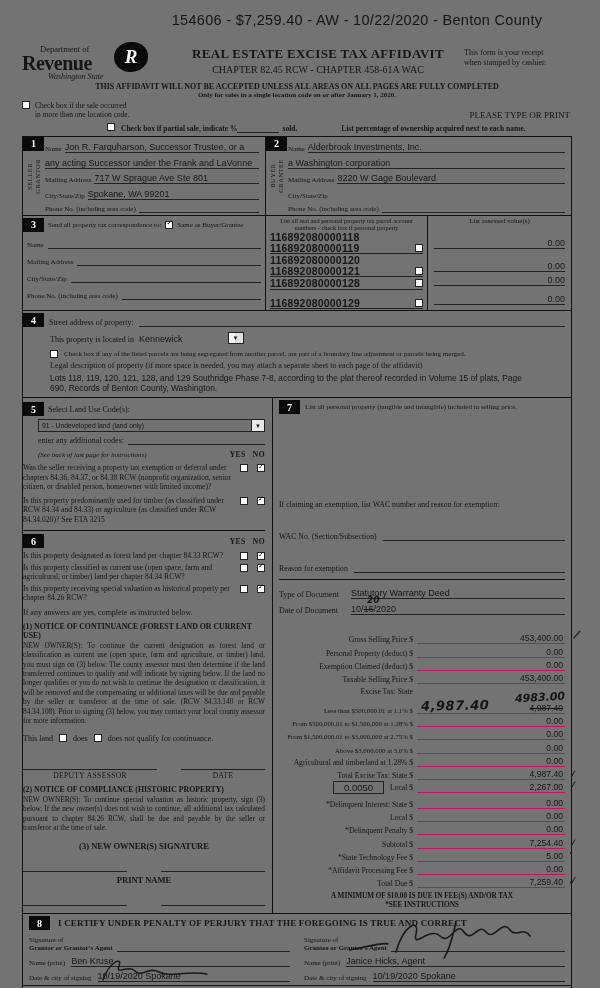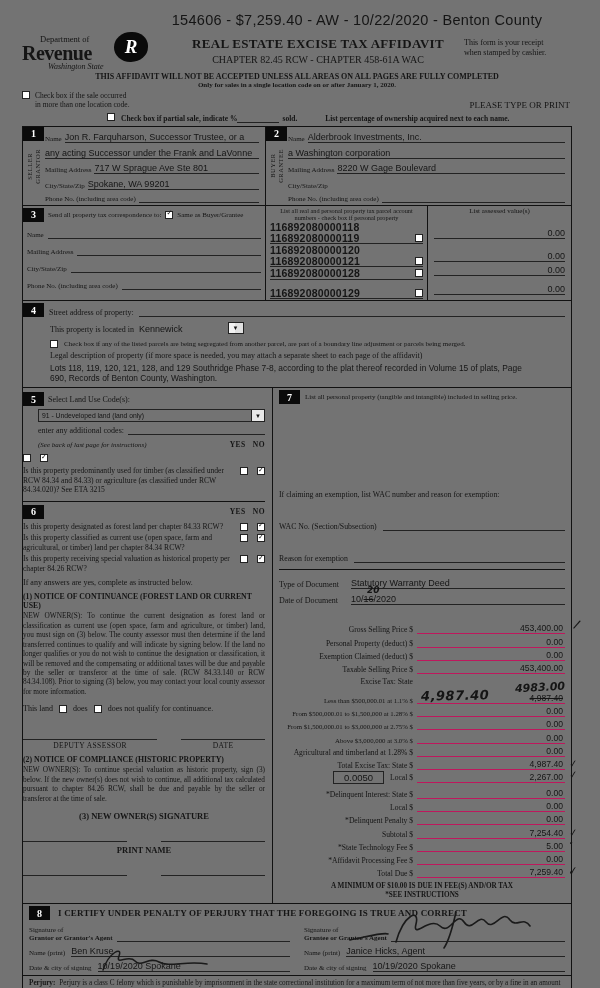--- a/index.html
+++ b/index.html
@@ -18,21 +18,21 @@
          justify-content:center;font-weight:bold;font-size:10px;flex:none}
   .vlabel{writing-mode:vertical-rl;transform:rotate(180deg);font-size:6.5px;letter-spacing:.5px;
           text-align:center;line-height:1.3}
   .hand{font-family:"DejaVu Sans",sans-serif;font-style:italic;font-weight:bold;display:inline-block}
   .hcheck{font-family:"DejaVu Sans",sans-serif;font-weight:bold;font-size:10px;display:inline-block;
           transform:rotate(-6deg);margin-left:2px}
   .small{font-size:7px}
   
   .receipt-line{text-align:center;padding-left:120px;font-family:"Liberation Sans",sans-serif;
                 font-size:14.5px;letter-spacing:.3px}
-  .hdr{display:flex;margin-top:2px}
+  .hdr{display:flex;margin-top:12px}
   .logo{width:150px;flex:none;position:relative;padding-top:4px}
   .logo .l1{font-size:8.5px;margin-left:18px}
   .logo .l2{font-size:20px;font-weight:bold;letter-spacing:-.5px;line-height:.9}
   .logo .l3{font-size:8px;font-style:italic;margin-left:26px}
   .logo-r{position:absolute;left:92px;top:2px;width:34px;height:30px;background:#0a0a0a;border-radius:50% 46% 50% 48%;
           color:#fff;display:flex;align-items:center;justify-content:center;font-size:19px;font-weight:bold;
           font-style:italic;font-family:"Liberation Serif",serif}
   .titleblk{flex:1;text-align:center;padding-top:6px}
   .titleblk .t1{font-size:13px;font-weight:bold;letter-spacing:.3px}
   .titleblk .t2{font-size:10px;margin-top:2px}
@@ -162,21 +162,21 @@
       </span>
     </div>
     <div class="ptp">PLEASE TYPE OR PRINT</div>
   </div>
 
   <div class="hrow2">
     <span style="margin-left:85px"><span class="cb"></span></span>
     <span style="margin-left:6px">Check box if partial sale, indicate %</span>
     <span class="blank40"></span>
     <span style="margin-left:3px">sold.</span>
-    <span style="margin-left:28px">List percentage of ownership acquired next to each name.</span>
+    <span style="margin-left:44px">List percentage of ownership acquired next to each name.</span>
   </div>
 
   <div class="mainbox">
 
     <div class="split">
       <div class="half-l">
         <div class="sidecol">
           <span class="badge">1</span>
           <span class="vlabel" style="margin:8px 0 0 3px">
             <span>SELLER</span><br>
@@ -366,20 +366,21 @@
           <span class="ul" style="flex:1;min-height:9px;margin-left:4px"></span>
         </div>
         <div class="row" style="margin-top:5px;padding-left:15px">
           <span class="small" style="font-style:italic">(See back of last page for instructions)</span>
           <span class="ynhdr" style="margin-left:auto">
             <span>YES</span>
             <span>NO</span>
           </span>
         </div>
         <div class="q">
+          <span class="qt">Was the seller receiving a property tax exemption or deferral under chapters 84.36, 84.37, or 84.38 RCW (nonprofit organization, senior citizen, or disabled person, homeowner with limited income)?</span>
           <span class="yn">
             <span class="cb"></span>
             <span class="cb">
                 <span class="t">✓</span>
               </span>
           </span>
         </div>
         <div class="q">
           <span class="qt">Is this property predominantly used for timber (as classified under RCW 84.34 and 84.33) or agriculture (as classified under RCW 84.34.020)? See ETA 3215</span>
           <span class="yn">

